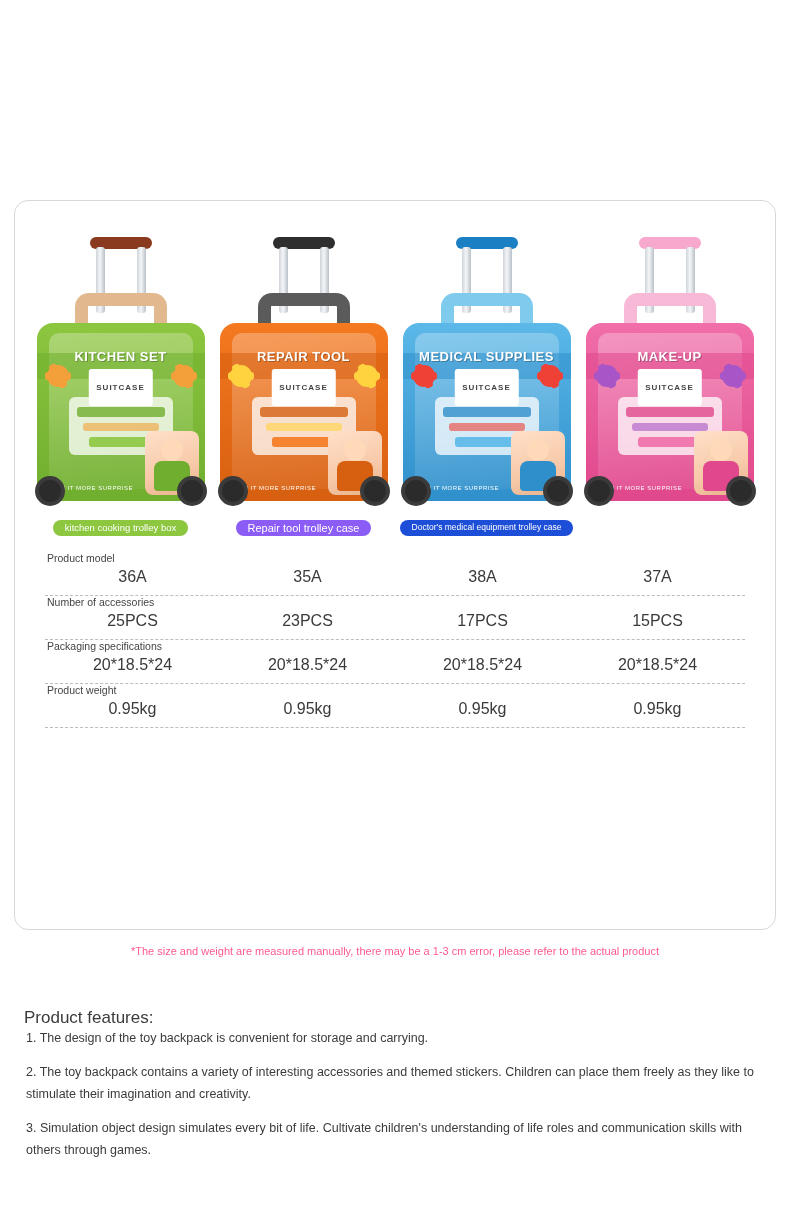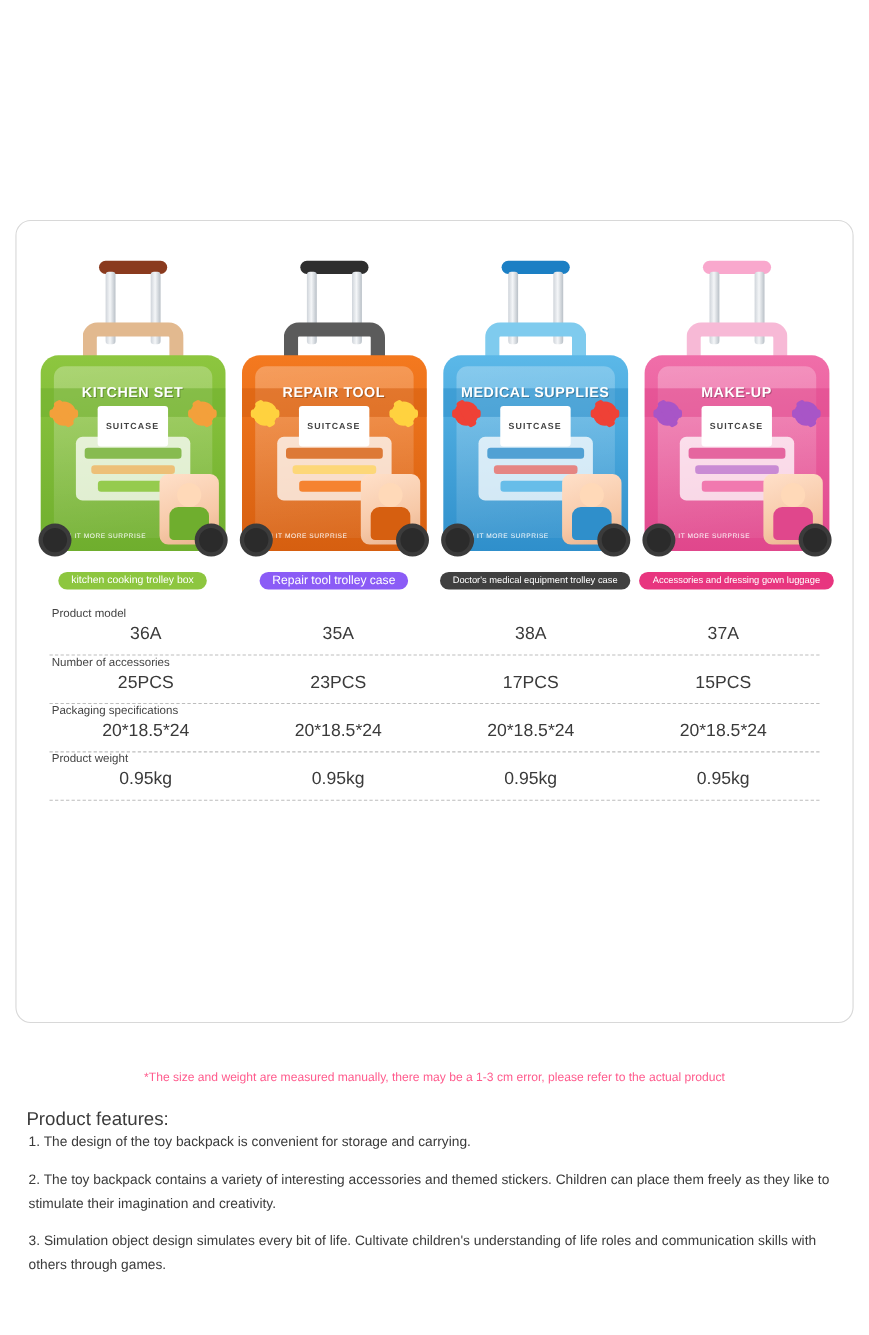--- a/index.html
+++ b/index.html
@@ -175,21 +175,20 @@
     color: #3a3a3a;
   }
 
   .note {
     position: absolute;
     left: 0; right: 0;
     top: 945px;
     text-align: center;
     font-size: 11px;
     color: #ff5b8d;
-    margin-top: 29px;
   }
 
   
   .features { position: absolute; left: 22px; top: 1008px; right: 24px; }
   .features h2 {
     margin: 0 0 0 2px;
     font-size: 17px;
     font-weight: normal;
     color: #3b3b3b;
   }
@@ -293,21 +292,21 @@
               </div>
               <div class="kid">
                 <div class="head"></div>
                 <div class="torso" style="background:#2f8fcb"></div>
               </div>
               <div class="opentext">OPEN IT MORE SURPRISE</div>
             </div>
             <div class="wheel l"></div>
             <div class="wheel r"></div>
           </div>
-          <div class="pill" style="background:#404040;font-size:8.5px">Doctor's medical equipment trolley case</div>
+          <div class="pill" style="background:#1d4ed8;font-size:8.5px">Doctor's medical equipment trolley case</div>
         </div>
         <div class="product">
           <div class="case-wrap">
             <div class="handle-bar">
               <div class="handle-top" style="background:#f9a8cd"></div>
               <div class="handle-leg l"></div>
               <div class="handle-leg r"></div>
             </div>
             <div class="grip" style="border-color:#f7b9d6"></div>
             <div class="body" style="background:linear-gradient(180deg,#f06ea9,#e0478c)">
@@ -324,21 +323,20 @@
               </div>
               <div class="kid">
                 <div class="head"></div>
                 <div class="torso" style="background:#e0478c"></div>
               </div>
               <div class="opentext">OPEN IT MORE SURPRISE</div>
             </div>
             <div class="wheel l"></div>
             <div class="wheel r"></div>
           </div>
-          <div class="pill" style="background:#e8357f;font-size:8.5px">Accessories and dressing gown luggage</div>
         </div>
       </div>
 
     <div class="specs">
         <div class="spec-row">
           <div class="spec-label">Product model</div>
           <div class="spec-values">
             <div>36A</div>
             <div>35A</div>
             <div>38A</div>

